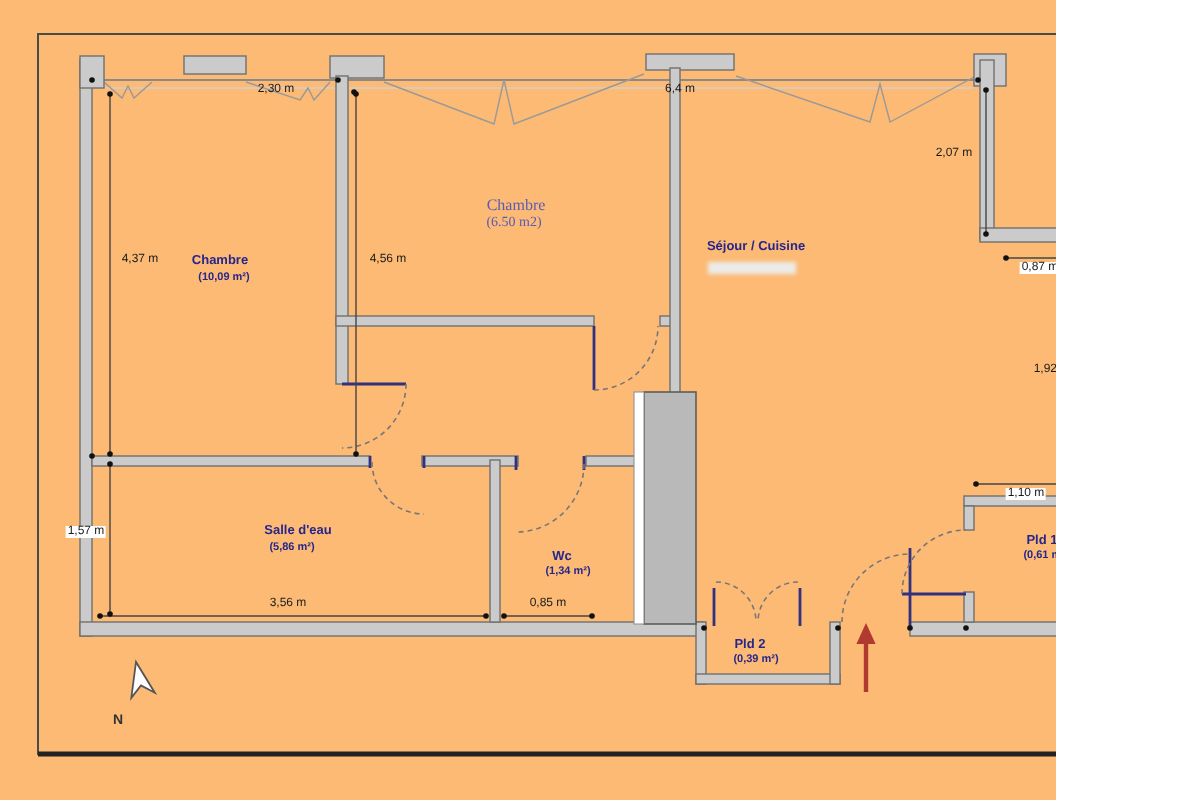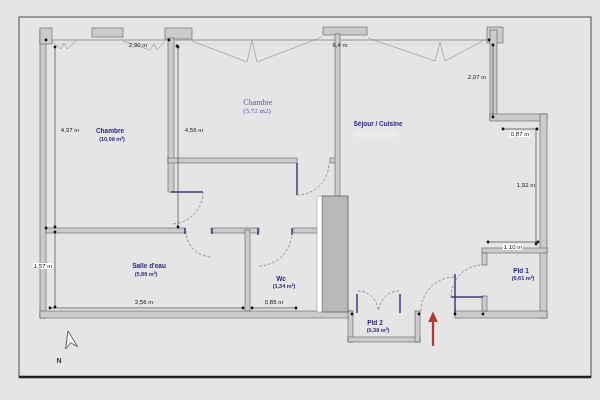--- a/index.html
+++ b/index.html
@@ -1,16 +1,16 @@
 <!DOCTYPE html>
 <html><head>
 <meta charset="utf-8">
 <style>
   html,body{margin:0;padding:0;background:#fff;}
-  #stage{position:relative;width:600px;height:400px;background:#e5e5e5;overflow:hidden;
+  #stage{position:relative;width:528px;height:400px;background:#fdba74;overflow:hidden;
          font-family:"Liberation Sans",sans-serif;}
   #stage svg{position:absolute;left:0;top:0;}
   .lbl{position:absolute;transform:translateX(-50%);white-space:nowrap;line-height:1;text-align:center;}
   .room{font-family:"Liberation Sans",sans-serif;font-size:6.5px;font-weight:bold;color:#26268c;}
   .area{font-family:"Liberation Sans",sans-serif;font-size:5.5px;font-weight:600;color:#26268c;}
   .room2{font-family:"Liberation Serif",serif;font-size:8px;color:#5b5bb5;}
   .area2{font-family:"Liberation Serif",serif;font-size:7px;color:#5b5bb5;}
   .dim{font-family:"Liberation Sans",sans-serif;font-size:6px;color:#1a1a1a;}
   .bgw{background:#fff;padding:0 1px;}
   .north{font-family:"Liberation Sans",sans-serif;font-size:7px;font-weight:bold;color:#333;}
@@ -150,21 +150,21 @@
       <polygon points="433,311.5 428.2,322 437.8,322" fill="#b03a30"></polygon>
     </g>
   </svg>
 
   <div class="smudge" style="left:354px;top:131px;width:44px;height:6px;"></div>
 
   <div class="lbl room" style="left:110px;top:128px;">Chambre</div>
   <div class="lbl area" style="left:112px;top:137px;">(10,09 m²)</div>
 
   <div class="lbl room2" style="left:258px;top:99px;">Chambre</div>
-  <div class="lbl area2" style="left:257px;top:108px;">(5.72 m2)</div>
+  <div class="lbl area2" style="left:257px;top:108px;">(6.50 m2)</div>
 
   <div class="lbl room" style="left:378px;top:121px;">Séjour / Cuisine</div>
 
   <div class="lbl room" style="left:149px;top:263px;">Salle d'eau</div>
   <div class="lbl area" style="left:146px;top:272px;">(5,86 m²)</div>
 
   <div class="lbl room" style="left:281px;top:276px;">Wc</div>
   <div class="lbl area" style="left:284px;top:284px;">(1,34 m²)</div>
 
   <div class="lbl room" style="left:521px;top:268px;">Pld 1</div>

